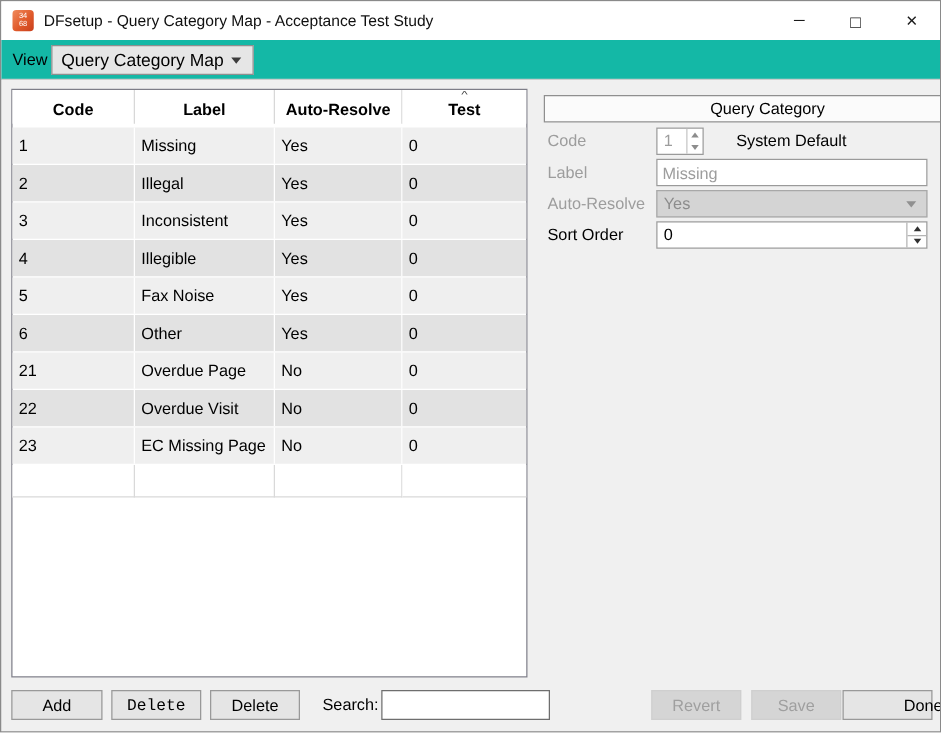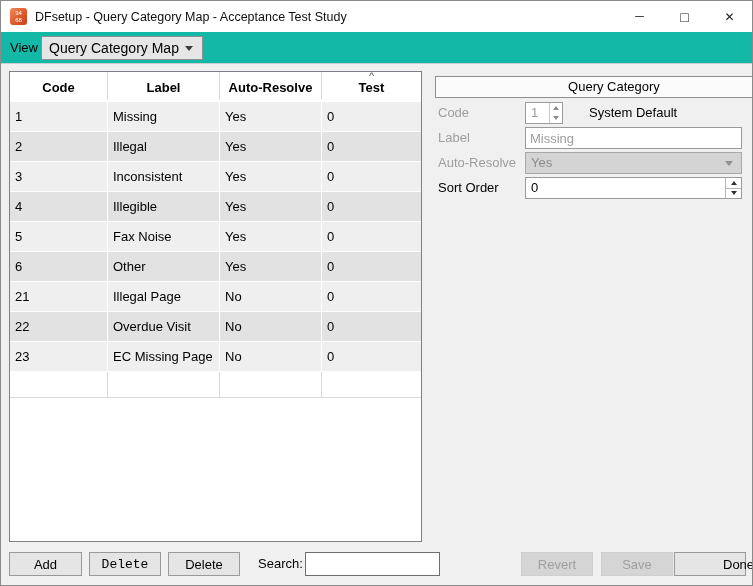--- a/index.html
+++ b/index.html
@@ -330,21 +330,21 @@
         <div class="td">0</div>
       </div>
       <div class="trow even">
         <div class="td">6</div>
         <div class="td">Other</div>
         <div class="td">Yes</div>
         <div class="td">0</div>
       </div>
       <div class="trow odd">
         <div class="td">21</div>
-        <div class="td">Illegal Page</div>
+        <div class="td">Overdue Page</div>
         <div class="td">No</div>
         <div class="td">0</div>
       </div>
       <div class="trow even">
         <div class="td">22</div>
         <div class="td">Overdue Visit</div>
         <div class="td">No</div>
         <div class="td">0</div>
       </div>
       <div class="trow odd">

